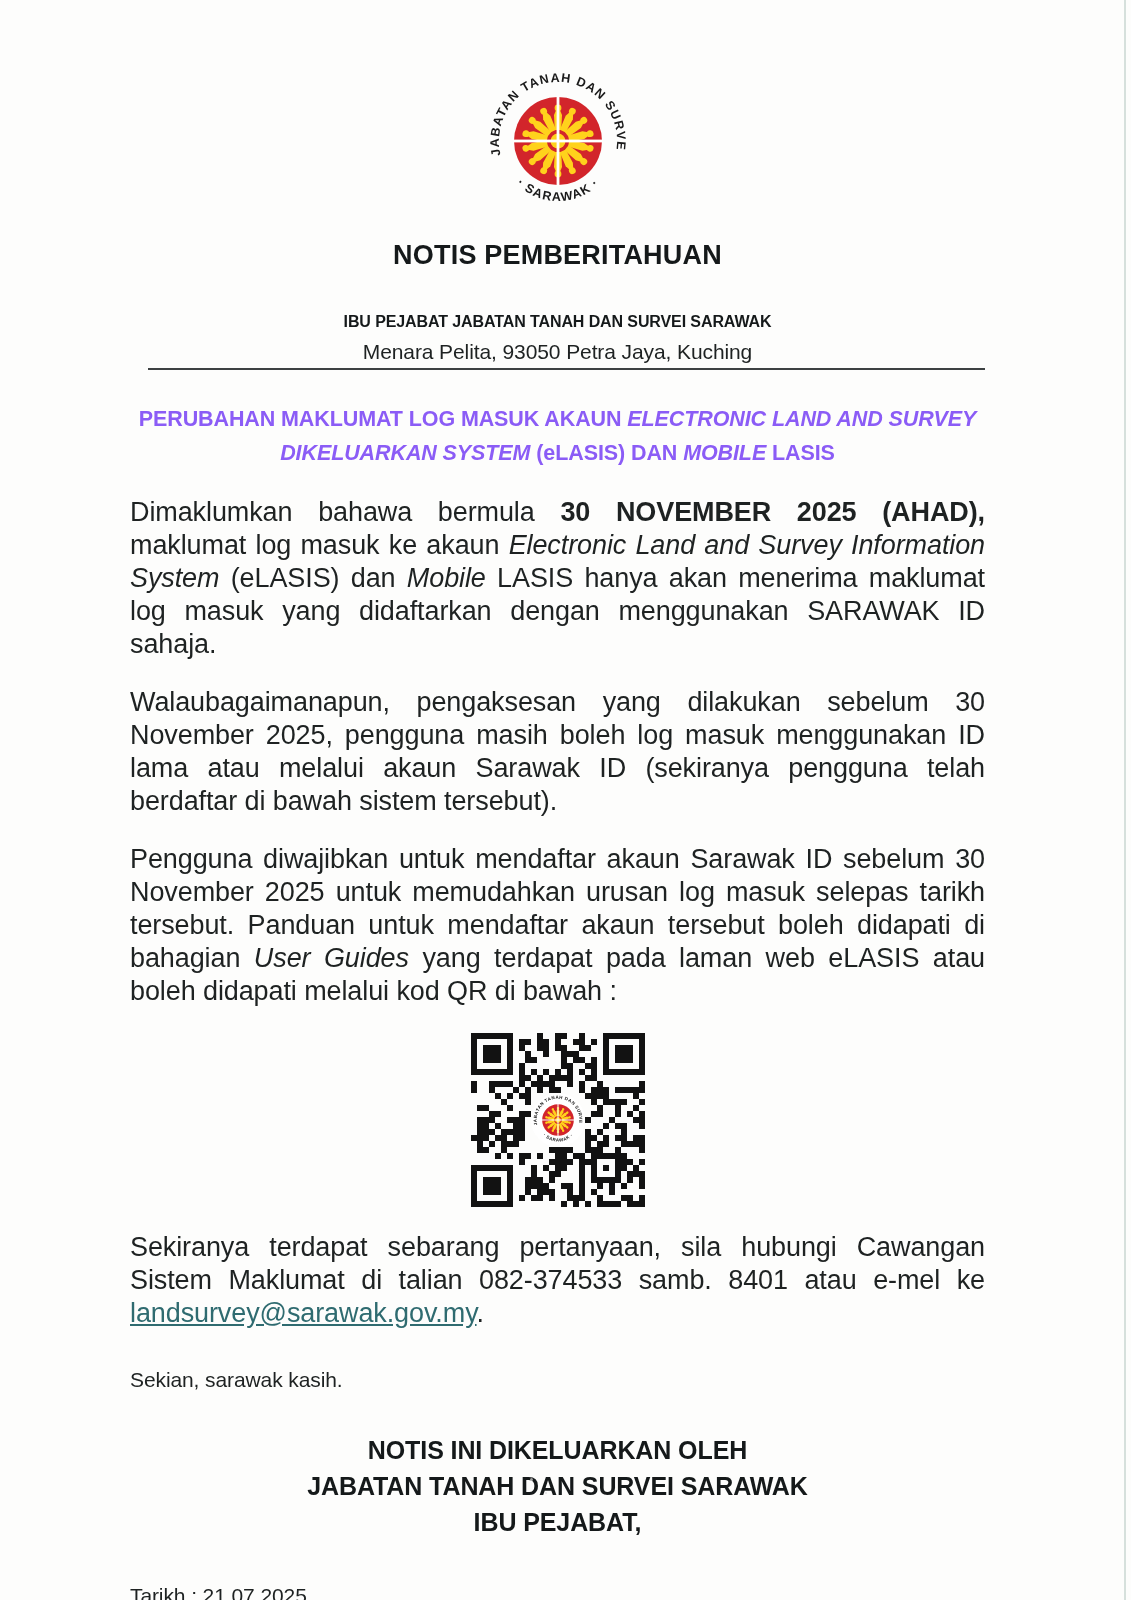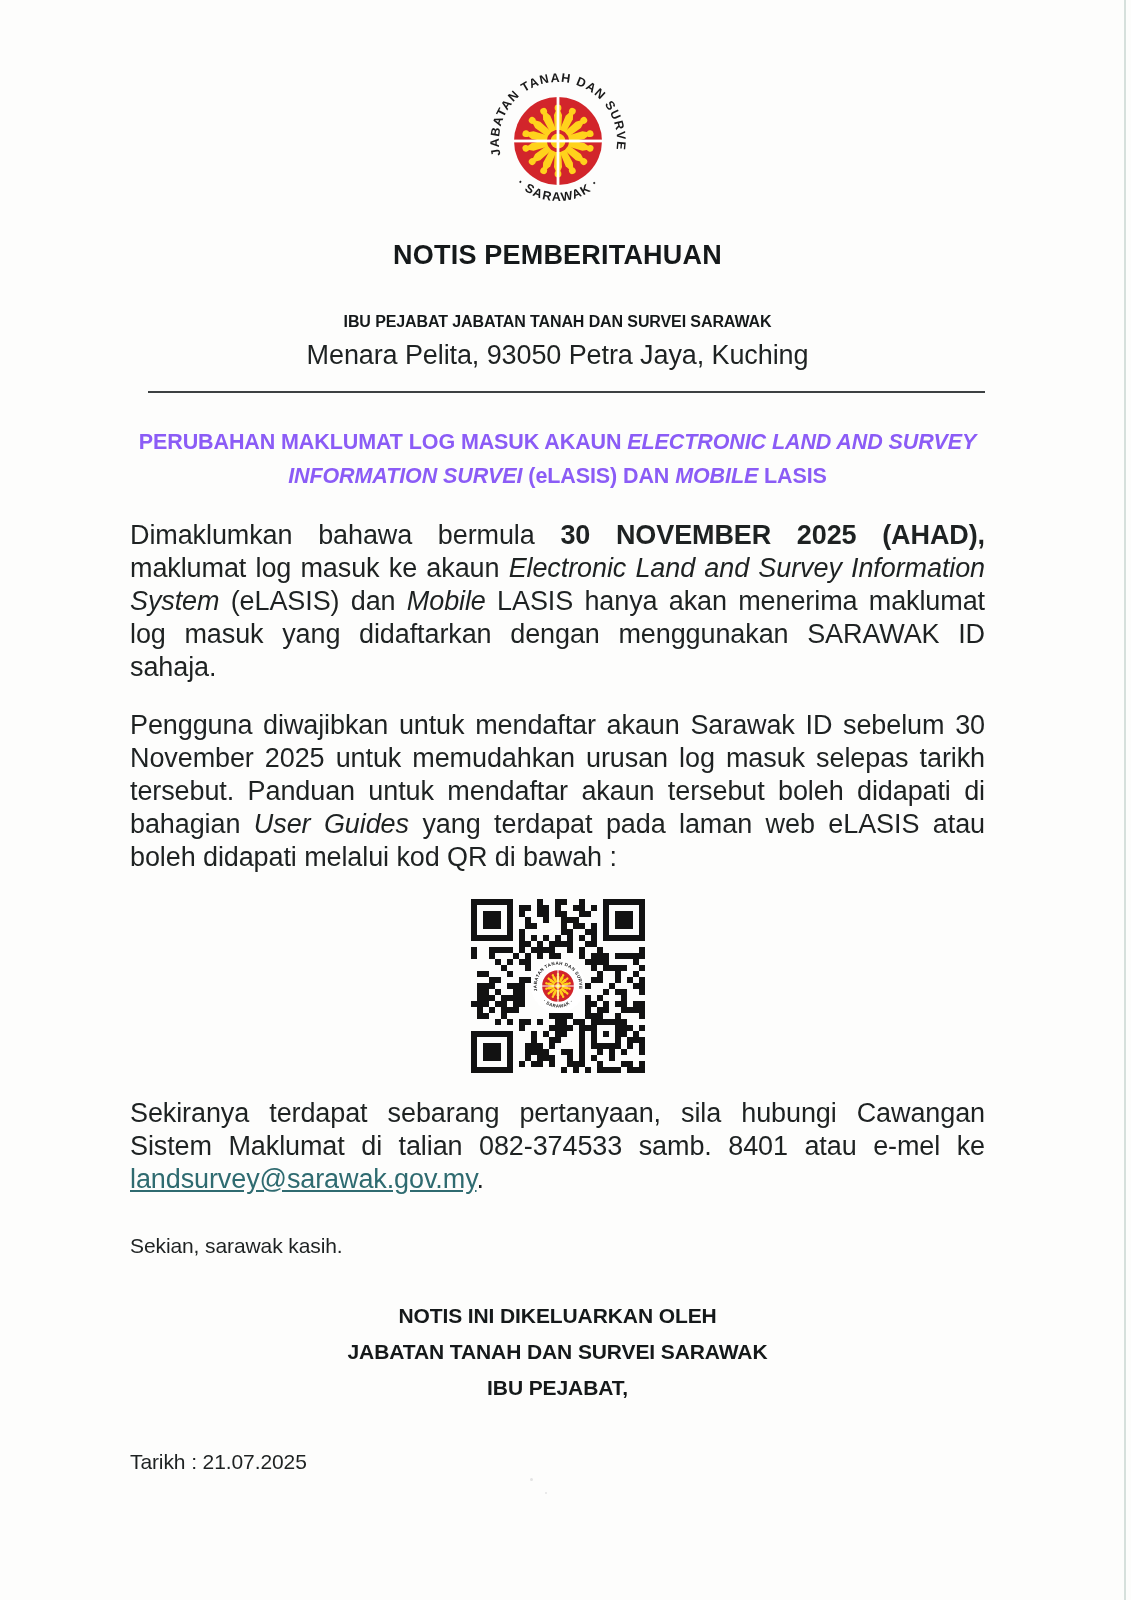--- a/index.html
+++ b/index.html
@@ -25,21 +25,21 @@
   }
   .speck{ position:absolute; background:#d9d9d9; border-radius:50%; width:3px; height:3px; opacity:.7; }
 
   header{ text-align:center; }
   .logo-wrap{ margin:0 auto 24px; width:150px; height:150px; }
   .doc-title{
     font-size:27px; font-weight:bold; color:#15191a;
     letter-spacing:.2px; margin-bottom:42px;
   }
   .org-name{ font-size:16px; font-weight:bold; color:#15191a; margin-bottom:9px; }
-  .org-address{ font-size:27px; margin-bottom:20px; }
+  .org-address{ font-size:21px; margin-bottom:4px; }
   .rule{
     border:none; border-top:2px solid #3d4142;
     margin:0 0 32px 18px;
   }
 
   .subject{
     text-align:center; font-size:21.5px; font-weight:bold;
     line-height:34px; color:#8b5cf6; margin-bottom:26px;
   }
   .body-par{
@@ -57,21 +57,21 @@
   }
   .qr-wrap svg.qr{ width:174px; height:174px; display:block; shape-rendering:crispEdges; fill:#121212; }
   .qr-center-logo{
     position:absolute; left:50%; top:50%;
     width:54px; height:54px; transform:translate(-50%,-50%);
     background:#fff; border-radius:50%;
   }
 
   .closing{ font-size:21px; margin:38px 0 40px; }
   .issuer{
-    text-align:center; font-weight:bold; font-size:21px;
+    text-align:center; font-weight:bold; font-size:25px;
     line-height:36px; color:#15191a; margin-bottom:44px;
   }
   .date-line{ font-size:21px; }
 
   .defs-holder{ position:absolute; width:0; height:0; overflow:hidden; }
   .logo-arc-text{ font-family:"Liberation Sans","DejaVu Sans",sans-serif; font-weight:bold; font-size:12.5px; letter-spacing:1.2px; fill:#1a1a1a; }
 </style>
 </head>
 <body>
 
@@ -158,23 +158,24 @@
       <svg width="150" height="150" viewBox="0 0 150 150">
         <use href="#logo-emblem"></use>
       </svg>
     </div>
     <h1 class="doc-title">NOTIS PEMBERITAHUAN</h1>
     <h2 class="org-name">IBU PEJABAT JABATAN TANAH DAN SURVEI SARAWAK</h2>
     <div class="org-address">Menara Pelita, 93050 Petra Jaya, Kuching</div>
     <hr class="rule">
   </header>
 
-  <h3 class="subject"><span class="seg-bold">PERUBAHAN MAKLUMAT LOG MASUK AKAUN </span><span class="seg-bold-italic">ELECTRONIC LAND AND SURVEY</span><br><span class="seg-bold-italic">INFORMATION SURVEI</span><span class="seg-bold"> (eLASIS) DAN </span><span class="seg-bold-italic">MOBILE</span><span class="seg-bold"> LASIS</span></h3>
+  <h3 class="subject"><span class="seg-bold">PERUBAHAN MAKLUMAT LOG MASUK AKAUN </span><span class="seg-bold-italic">ELECTRONIC LAND AND SURVEY</span><br><span class="seg-bold-italic">DIKELUARKAN SYSTEM</span><span class="seg-bold"> (eLASIS) DAN </span><span class="seg-bold-italic">MOBILE</span><span class="seg-bold"> LASIS</span></h3>
 
   <p class="body-par"><span class="seg-normal">Dimaklumkan bahawa bermula </span><span class="seg-bold">30 NOVEMBER 2025 (AHAD),</span><span class="seg-normal"> maklumat log masuk ke akaun </span><span class="seg-italic">Electronic Land and Survey Information System</span><span class="seg-normal"> (eLASIS) dan </span><span class="seg-italic">Mobile</span><span class="seg-normal"> LASIS hanya akan menerima maklumat log masuk yang didaftarkan dengan menggunakan SARAWAK ID sahaja.</span></p>
+  <p class="body-par"><span class="seg-normal">Walaubagaimanapun, pengaksesan yang dilakukan sebelum 30 November 2025, pengguna masih boleh log masuk menggunakan ID lama atau melalui akaun Sarawak ID (sekiranya pengguna telah berdaftar di bawah sistem tersebut).</span></p>
   <p class="body-par"><span class="seg-normal">Pengguna diwajibkan untuk mendaftar akaun Sarawak ID sebelum 30 November 2025 untuk memudahkan urusan log masuk selepas tarikh tersebut. Panduan untuk mendaftar akaun tersebut boleh didapati di bahagian </span><span class="seg-italic">User Guides</span><span class="seg-normal"> yang terdapat pada laman web eLASIS atau boleh didapati melalui kod QR di bawah :</span></p>
 
   <div class="qr-wrap">
     <svg class="qr" id="qr-svg" aria-label="QR code with Jabatan Tanah dan Survei Sarawak emblem in the centre" viewBox="0 0 174 174">
         <rect x="0" y="0" width="6" height="6"></rect>
         <rect x="6" y="0" width="6" height="6"></rect>
         <rect x="12" y="0" width="6" height="6"></rect>
         <rect x="18" y="0" width="6" height="6"></rect>
         <rect x="24" y="0" width="6" height="6"></rect>
         <rect x="30" y="0" width="6" height="6"></rect>

